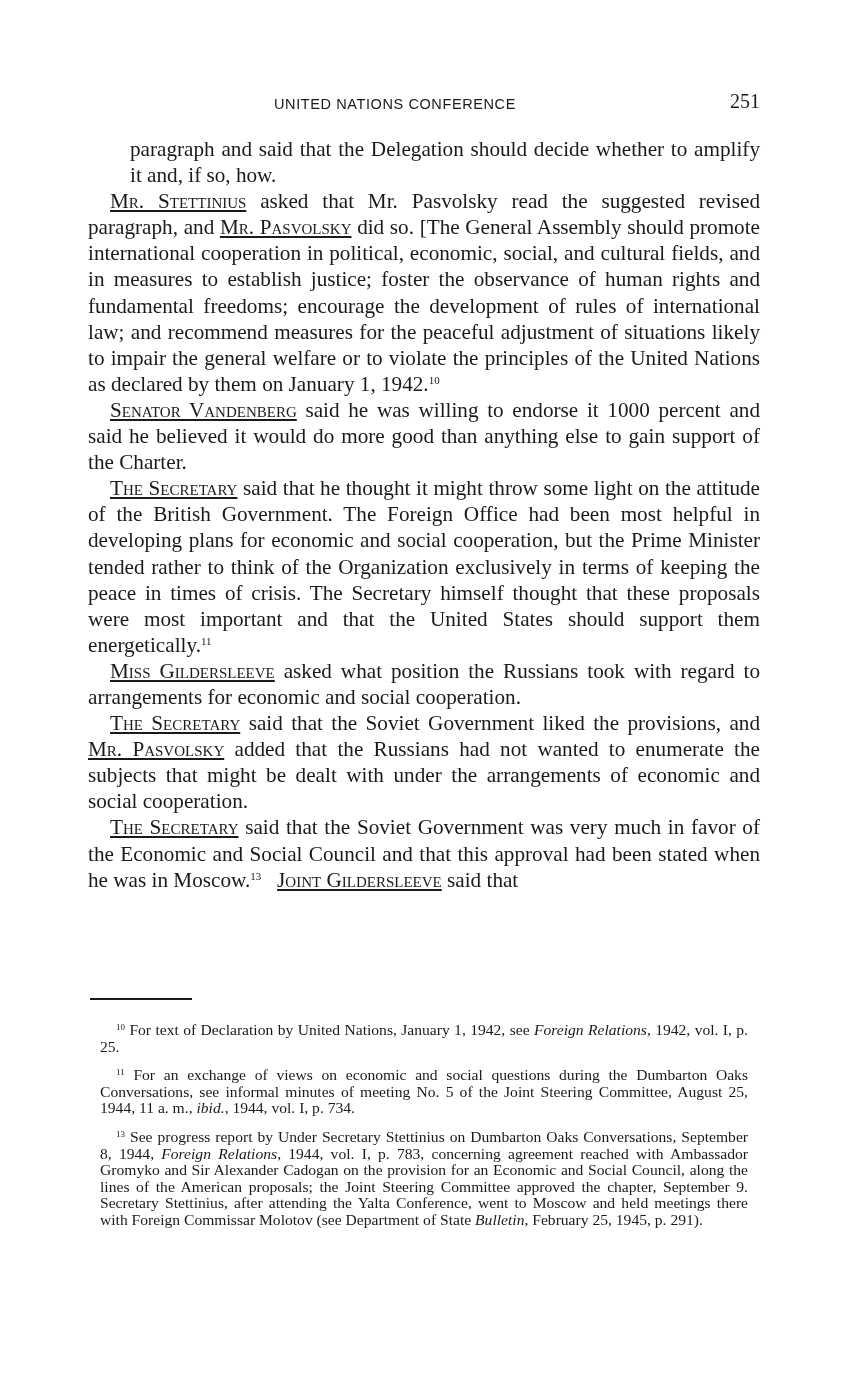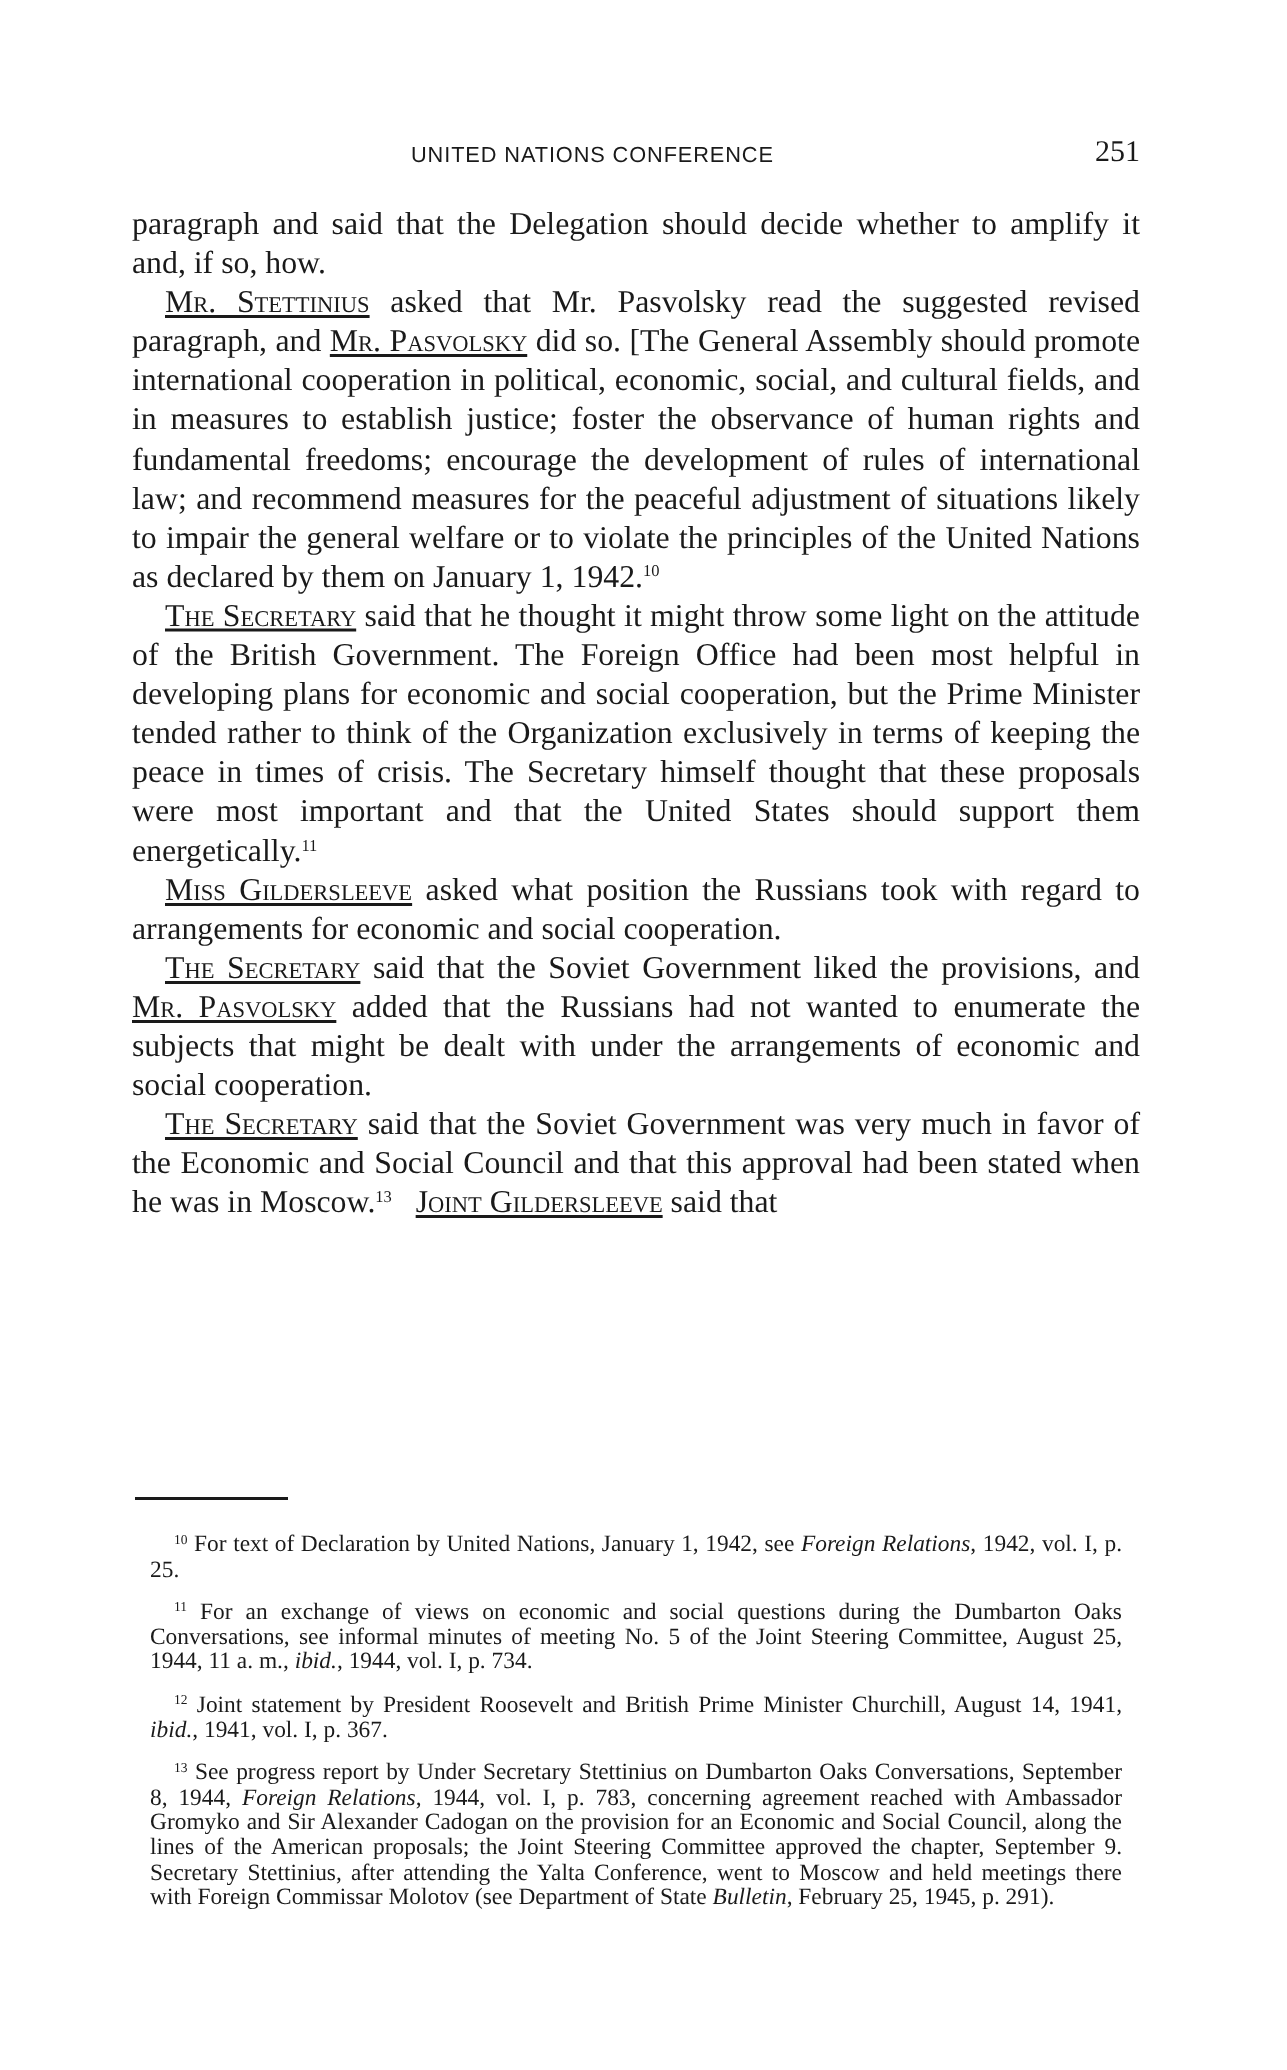--- a/index.html
+++ b/index.html
@@ -3,21 +3,21 @@
 <meta charset="utf-8">
 <style>
   html, body { margin: 0; padding: 0; background: #ffffff; }
   body { width: 858px; height: 1380px; position: relative; overflow: hidden; color: #1a1a1a; }
   .page { position: absolute; left: 88px; top: 0; width: 672px; font-family: "DejaVu Serif", "Liberation Serif", serif; }
   .running-head { position: absolute; top: 92px; left: 0; width: 672px; height: 28px; }
   .rh-title { position: absolute; left: 186px; top: 4px; font-size: 14.5px; letter-spacing: 0.6px; font-family: Liberation Sans, sans-serif; }
   .rh-page { position: absolute; right: 0; top: -2px; font-size: 20px; font-family: "Liberation Serif", serif; }
   .body-text { position: absolute; top: 136px; left: 0; width: 672px; font-family: "Liberation Serif", serif; font-size: 21.2px; line-height: 26.1px; text-align: justify; }
   .body-text p { margin: 0; text-indent: 22px; }
-  .body-text p.cont { text-indent: 0; }
+  .body-text p.cont { text-indent: 0; margin-left: 42px; }
   .sc { font-variant: small-caps; text-decoration: underline; }
   sup { font-size: 11px; line-height: 0; vertical-align: 7px; }
   .rule { position: absolute; top: 998px; left: 2px; width: 102px; height: 2px; background: #1a1a1a; }
   .footnotes { position: absolute; top: 1010px; left: 0; width: 672px; font-family: "Liberation Serif", serif; font-size: 15.6px; line-height: 16.6px; text-align: justify; }
   .footnotes p { margin: 12px; text-indent: 16px; }
   .footnotes sup { font-size: 9px; vertical-align: 5px; }
   em { font-style: italic; }
 </style>
 </head>
 <body>
@@ -27,33 +27,33 @@
   <div class="running-head">
     <span class="rh-title">UNITED NATIONS CONFERENCE</span>
     <span class="rh-page">251</span>
   </div>
 
   <div class="body-text">
     <p class="cont"><span>paragraph and said that the Delegation should decide whether to amplify it and, if so, how.</span></p>
 
     <p><span class="sc">Mr. Stettinius</span><span> asked that Mr. Pasvolsky read the suggested revised paragraph, and </span><span class="sc">Mr. Pasvolsky</span><span> did so.  [The General Assembly should promote international cooperation in political, economic, social, and cultural fields, and in measures to establish justice; foster the observance of human rights and fundamental freedoms; encourage the development of rules of international law; and recommend measures for the peaceful adjustment of situations likely to impair the general welfare or to violate the principles of the United Nations as declared by them on January 1, 1942.</span><sup>10</sup></p>
 
+    <p><span class="sc">Senator Vandenberg</span><span> said he was willing to endorse it 1000 percent and said he believed it would do more good than anything else to gain support of the Charter.</span></p>
 
     <p><span class="sc">The Secretary</span><span> said that he thought it might throw some light on the attitude of the British Government.  The Foreign Office had been most helpful in developing plans for economic and social cooperation, but the Prime Minister tended rather to think of the Organization exclusively in terms of keeping the peace in times of crisis.  The Secretary himself thought that these proposals were most important and that the United States should support them energetically.</span><sup>11</sup></p>
 
 
     <p><span class="sc">Miss Gildersleeve</span><span> asked what position the Russians took with regard to arrangements for economic and social cooperation.</span></p>
 
     <p><span class="sc">The Secretary</span><span> said that the Soviet Government liked the provisions, and </span><span class="sc">Mr. Pasvolsky</span><span> added that the Russians had not wanted to enumerate the subjects that might be dealt with under the arrangements of economic and social cooperation.</span></p>
 
     <p><span class="sc">The Secretary</span><span> said that the Soviet Government was very much in favor of the Economic and Social Council and that this approval had been stated when he was in Moscow.</span><sup>13</sup>&nbsp;&nbsp; <span class="sc">Joint Gildersleeve</span><span> said that</span></p>
   </div>
 
   <div class="rule"></div>
 
   <div class="footnotes">
     <p><sup>10</sup> <span>For text of Declaration by United Nations, January 1, 1942, see </span><em>Foreign Relations</em><span>, 1942, vol. I, p. 25.</span></p>
     <p><sup>11</sup> <span>For an exchange of views on economic and social questions during the Dumbarton Oaks Conversations, see informal minutes of meeting No. 5 of the Joint Steering Committee, August 25, 1944, 11 a. m., </span><em>ibid.</em><span>, 1944, vol. I, p. 734.</span></p>
-    <p><sup>12</sup> <span>Joint statement by President Roosevelt and British Prime Minister Churchill, August 14, 1941, </span><em>ibid.</em><span>, 1941, vol. I, p. 367.</span></p>
     <p><sup>13</sup> <span>See progress report by Under Secretary Stettinius on Dumbarton Oaks Conversations, September 8, 1944, </span><em>Foreign Relations</em><span>, 1944, vol. I, p. 783, concerning agreement reached with Ambassador Gromyko and Sir Alexander Cadogan on the provision for an Economic and Social Council, along the lines of the American proposals; the Joint Steering Committee approved the chapter, September 9. Secretary Stettinius, after attending the Yalta Conference, went to Moscow and held meetings there with Foreign Commissar Molotov (see Department of State </span><em>Bulletin</em><span>, February 25, 1945, p. 291).</span></p>
   </div>
 
 </div>
 
 </body></html>

